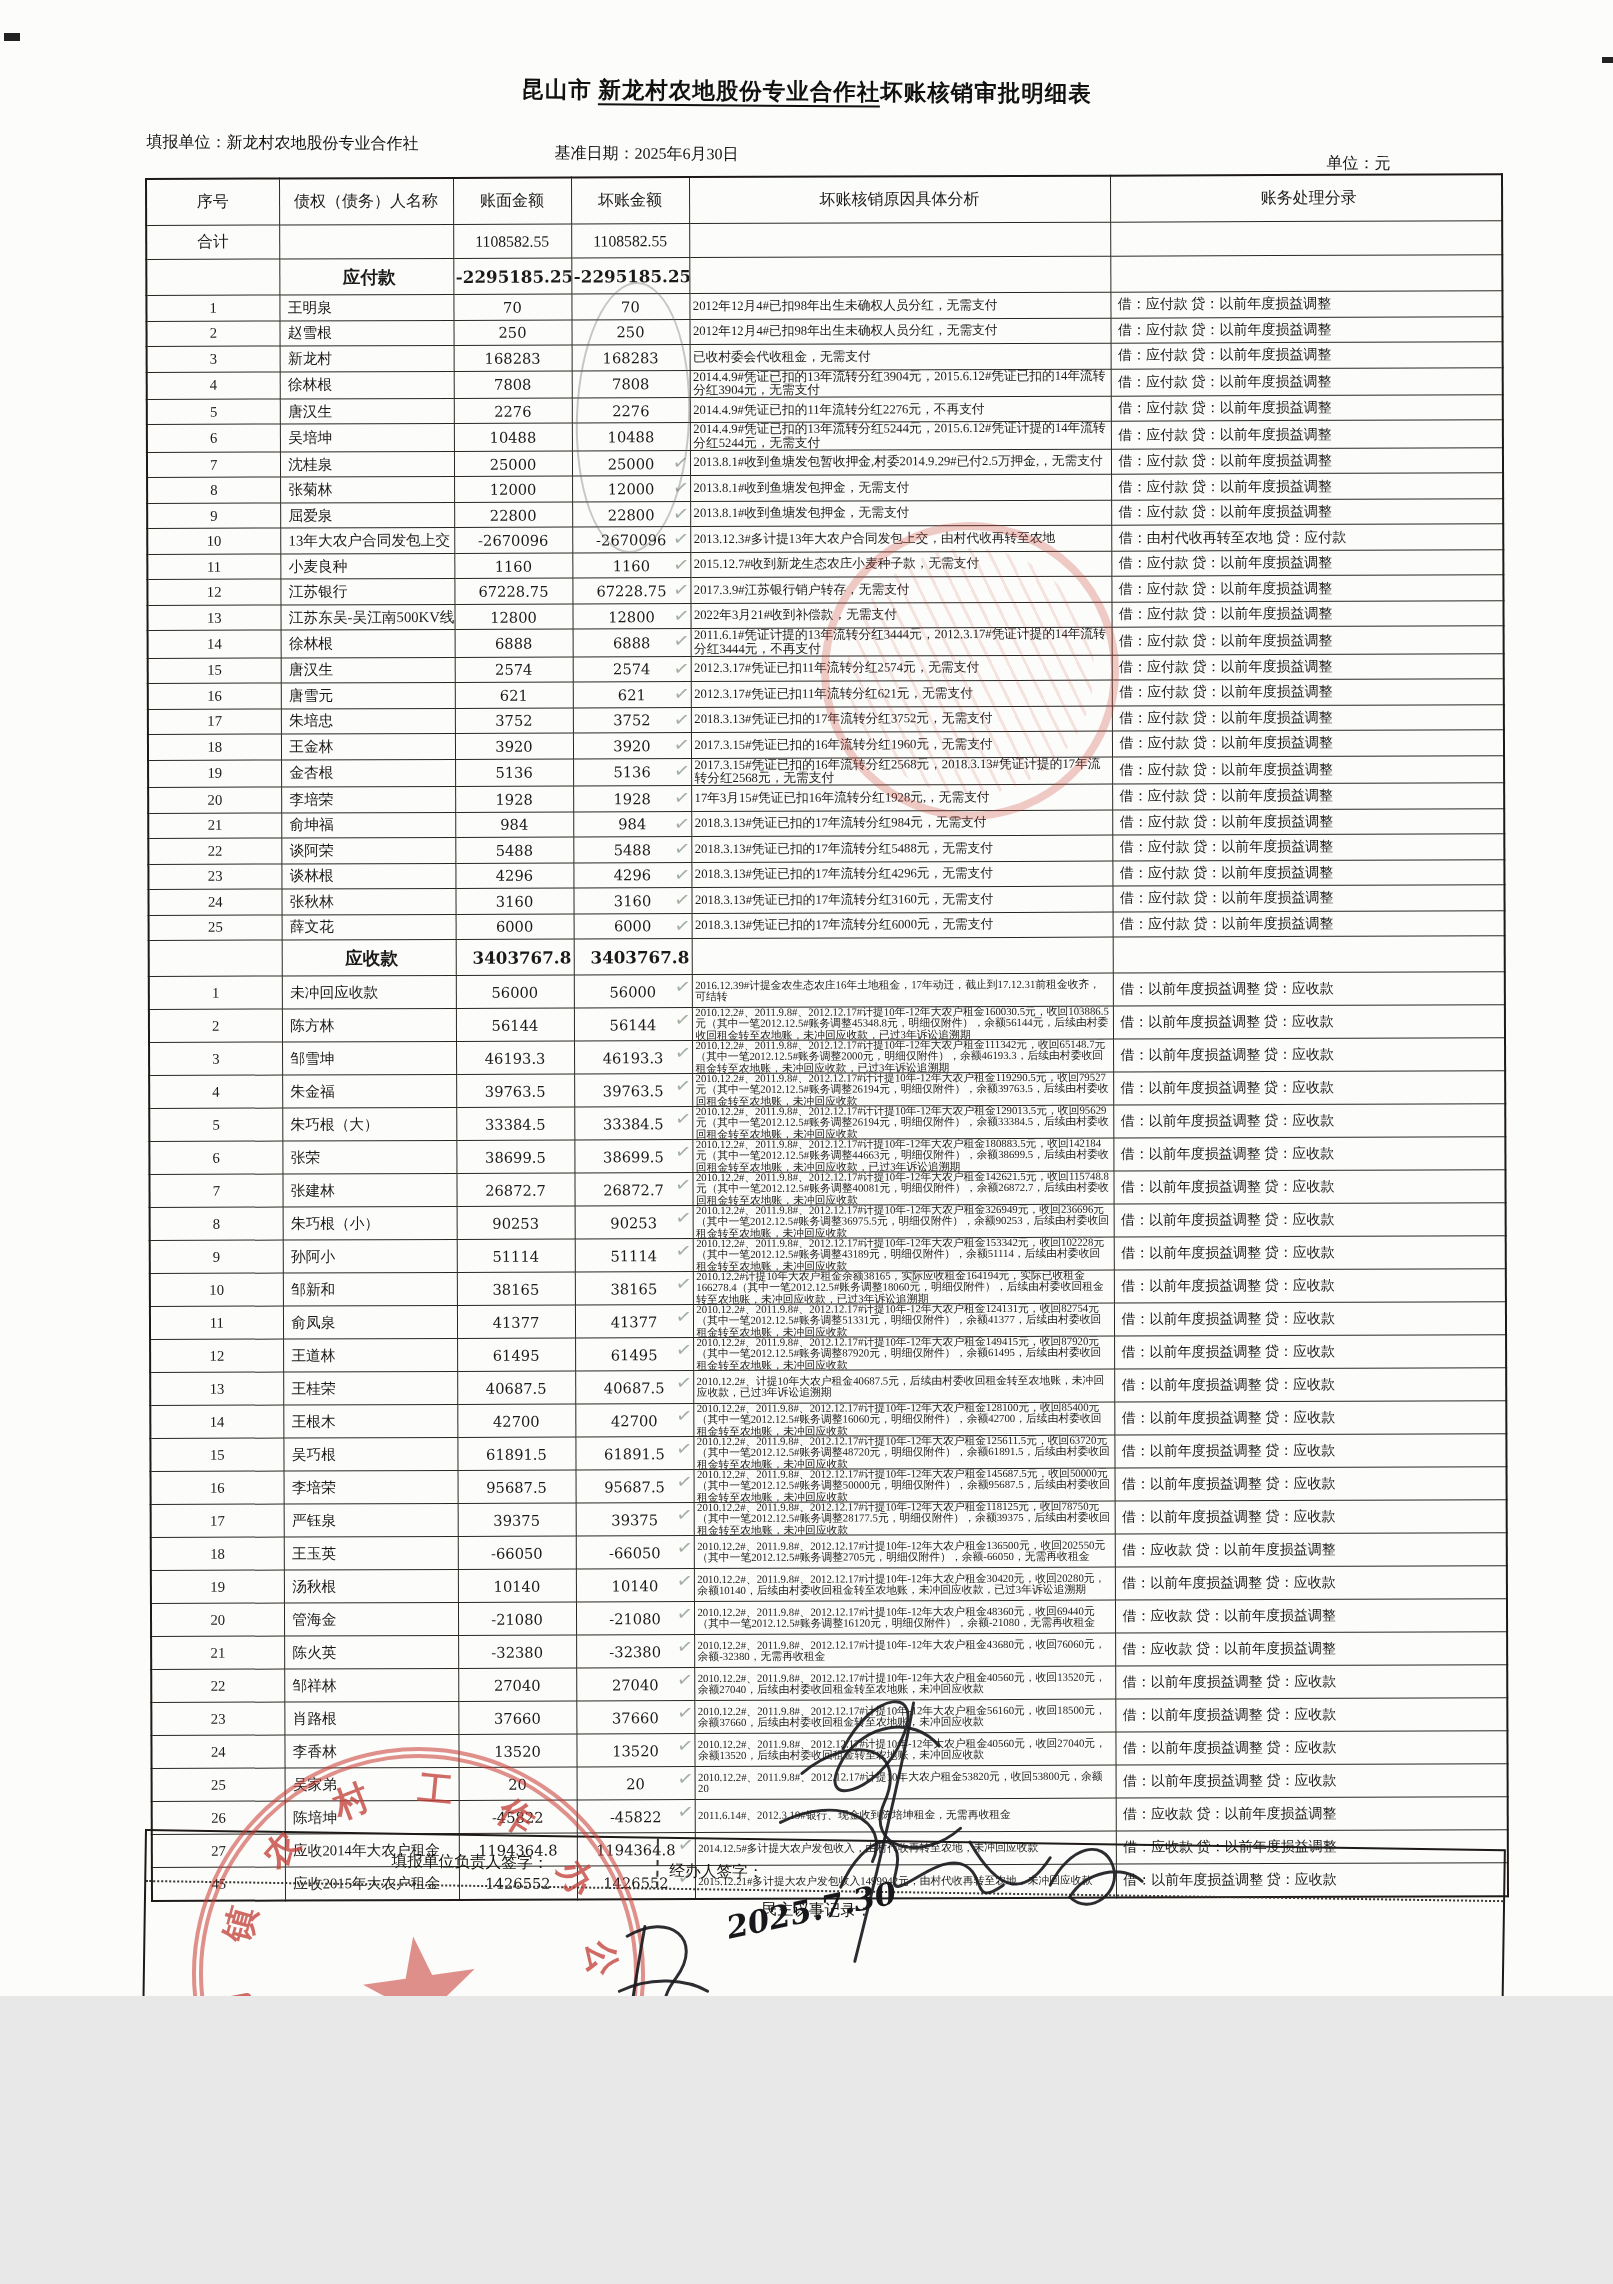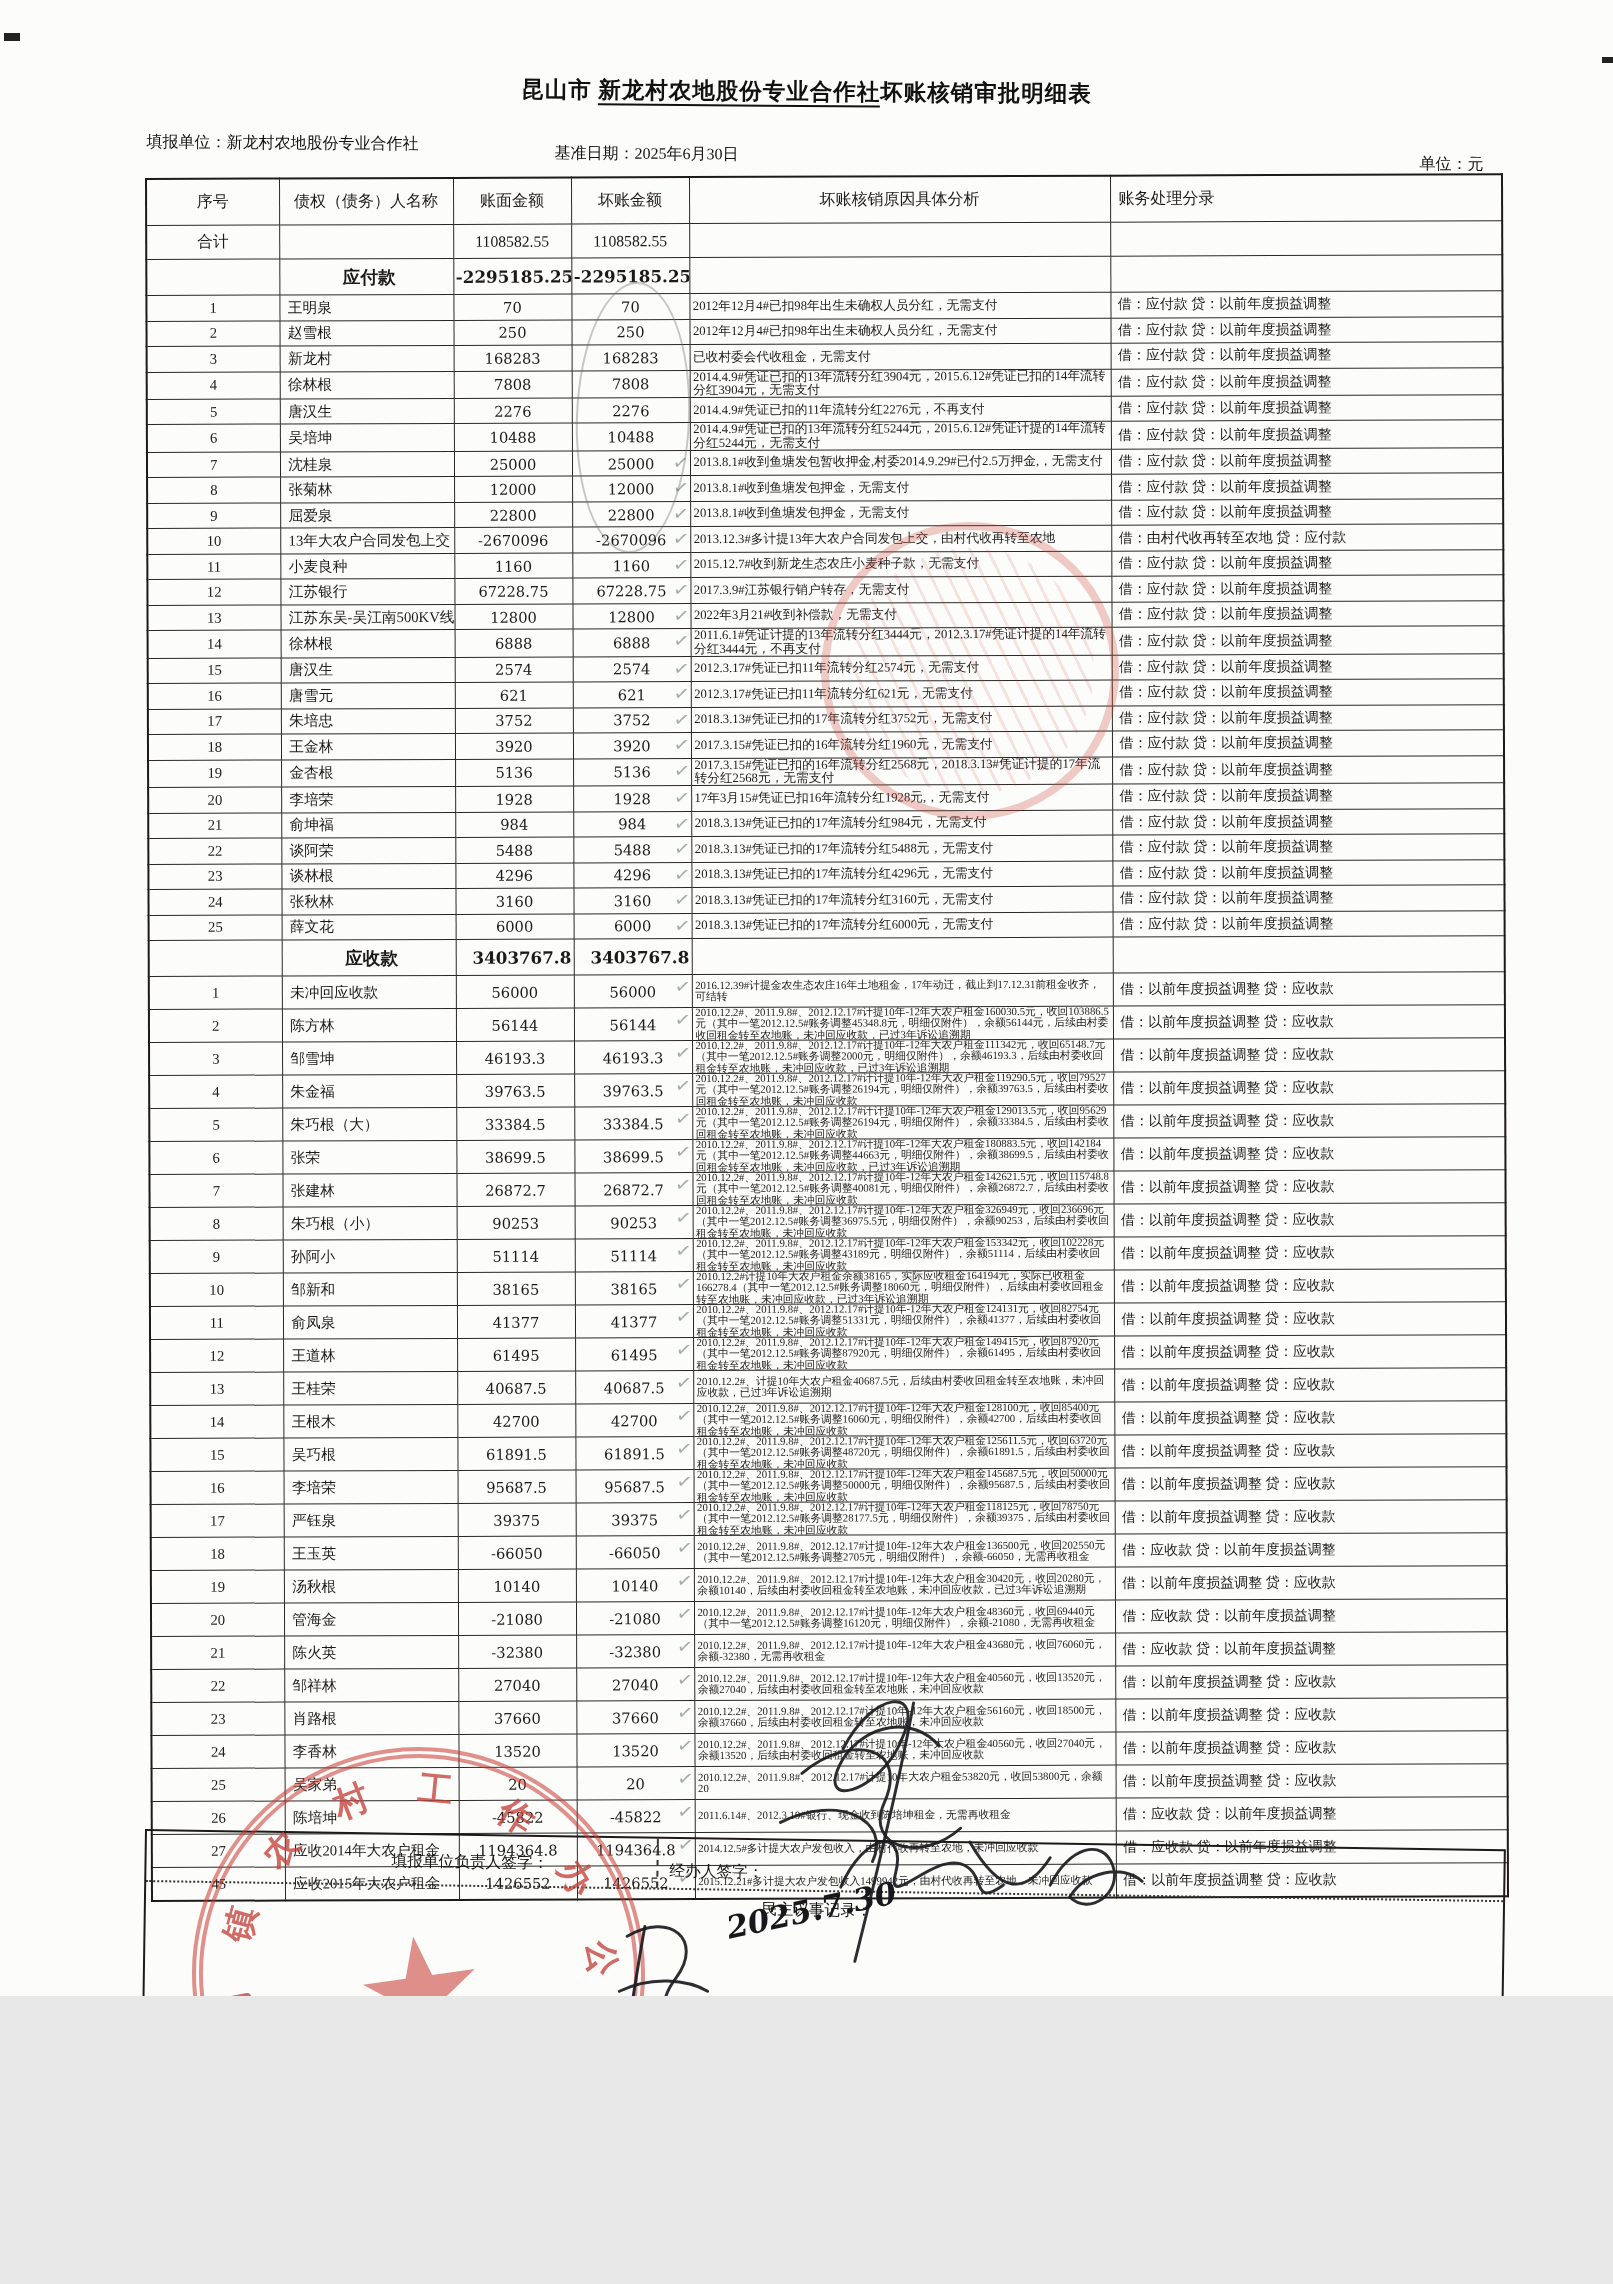--- a/index.html
+++ b/index.html
@@ -5,21 +5,21 @@
   html,body{margin:0;padding:0;background:#e8e8e8;}
   .page{position:relative;width:1613px;height:1996px;background:#fcfcfa;overflow:hidden;
         font-family:"Liberation Serif","DejaVu Serif",serif;color:#1c1a18;}
   
   .doc-head{position:absolute;left:0;top:76px;width:100%;transform:rotate(0.45deg);}
   .doc-title{text-align:center;font-size:22.5px;font-weight:bold;letter-spacing:1px;color:#111;}
   .doc-title .u{border-bottom:2px solid #111;padding-bottom:1px;}
   .head-line{position:absolute;font-size:16px;color:#141210;}
   .hl-unit{left:147px;top:61px;}
   .hl-date{left:555px;top:69px;}
-  .hl-curr{left:1420px;top:73px;font-family:Liberation Mono, monospace;}
+  .hl-curr{left:1327px;top:73px;font-family:Liberation Mono, monospace;}
   
   .tbl-wrap{position:absolute;left:145px;top:178px;transform:rotate(-0.2deg);transform-origin:left top;}
   table{border-collapse:collapse;width:1357px;table-layout:fixed;}
   th,td{border:1px solid #2b2824;vertical-align:middle;padding:0 2px;overflow:hidden;}
   table{border:2px solid #1d1a17;}
   thead th{font-weight:normal;font-size:16px;height:45px;}
   .total-row td{height:33px;font-size:15.7px;text-align:center;}
   .c-idx{text-align:center;font-size:14.7px;}
   .c-name{text-align:left;padding-left:7.8px;font-size:14.7px;white-space:nowrap;}
   .c-amt{text-align:center;font-size:14.7px;font-family:"DejaVu Serif",serif;}
@@ -89,21 +89,21 @@
           <col style="width:421px">
           <col style="width:392px">
       </colgroup>
       <thead>
         <tr>
           <th>序号</th>
           <th>债权（债务）人名称</th>
           <th>账面金额</th>
           <th>坏账金额</th>
           <th>坏账核销原因具体分析</th>
-          <th style="text-align:left;padding-left:7.8px;">账务处理分录</th>
+          <th style="text-align:center;padding-left:7.8px;">账务处理分录</th>
         </tr>
         <tr class="total-row">
           <td>合计</td>
           <td></td>
           <td>1108582.55</td>
           <td>1108582.55</td>
           <td></td>
           <td></td>
         </tr>
       </thead>

